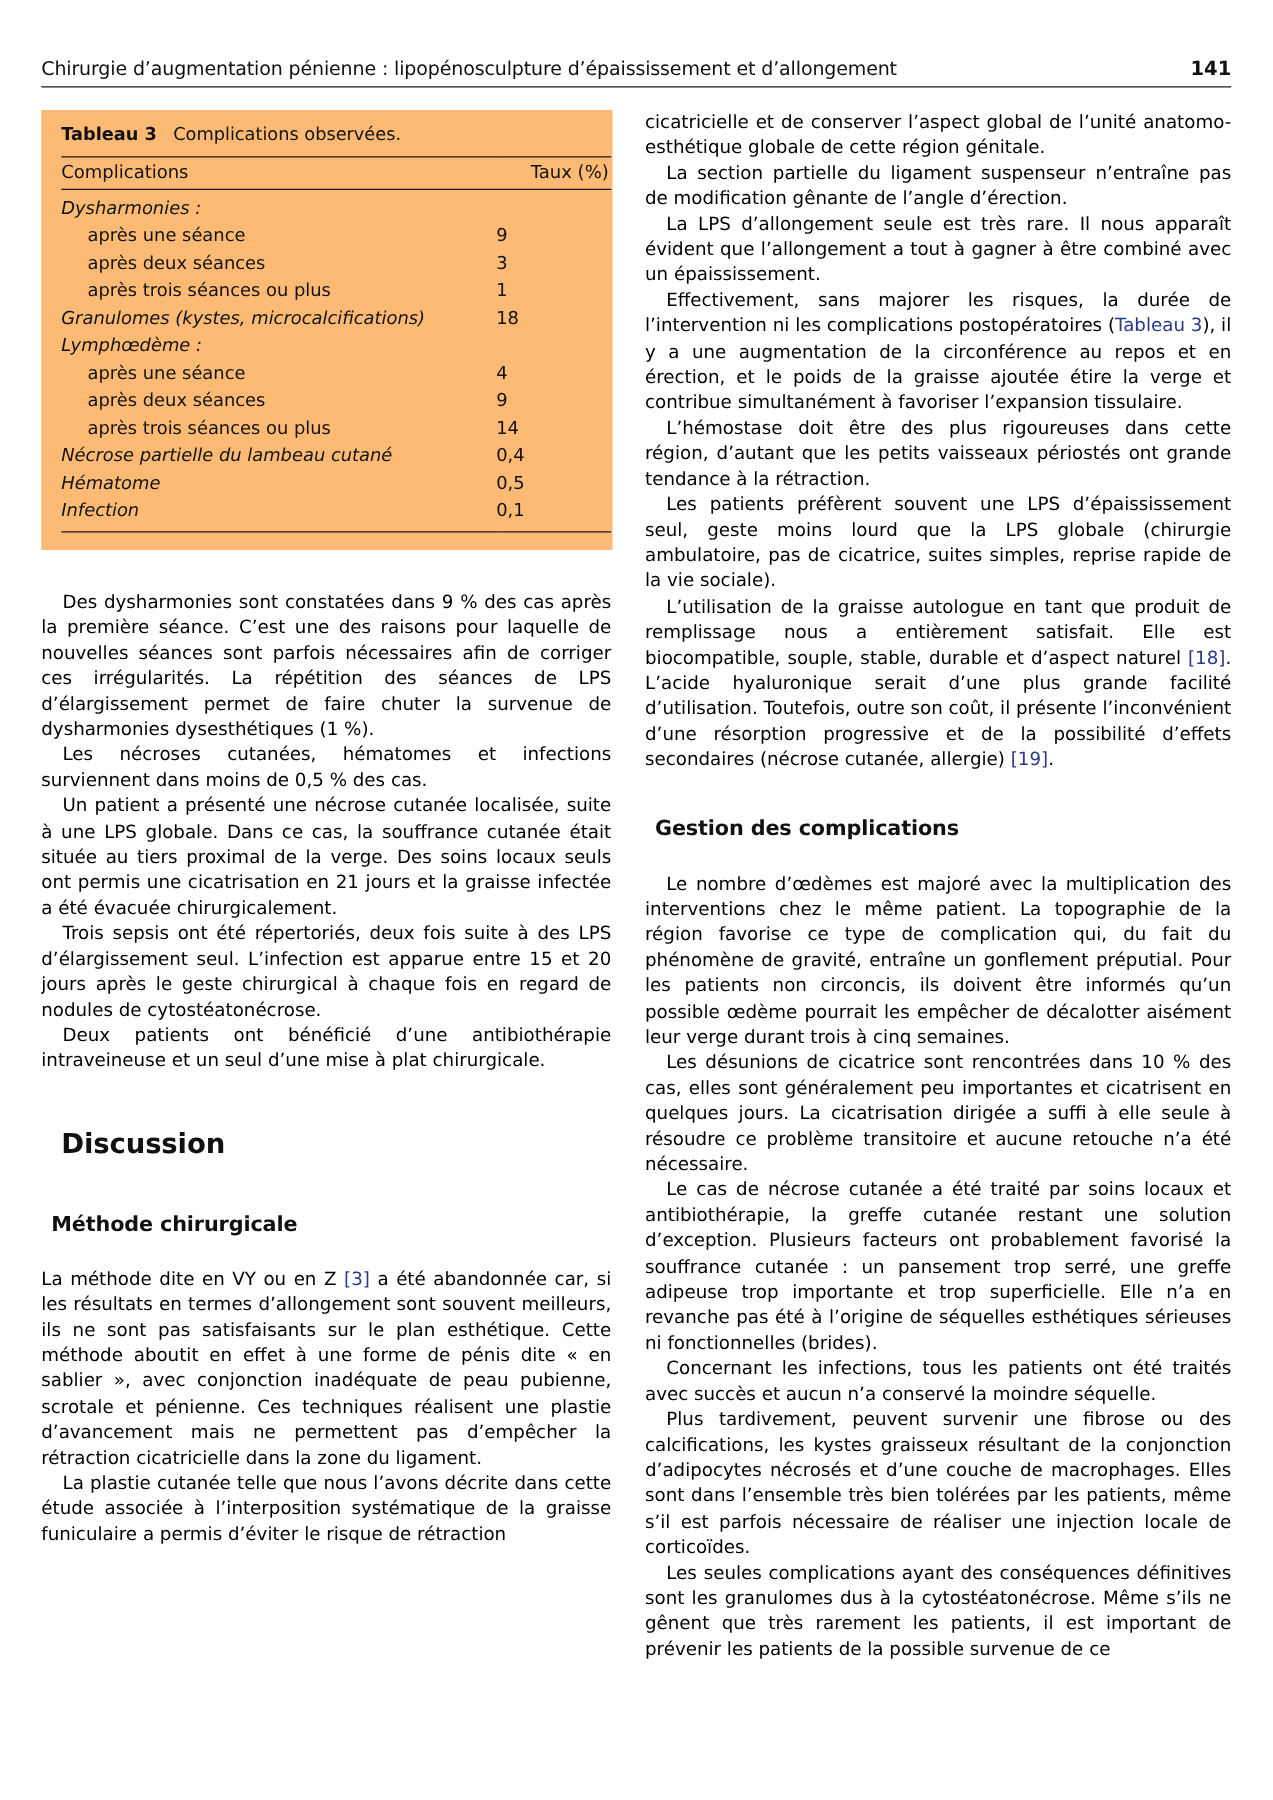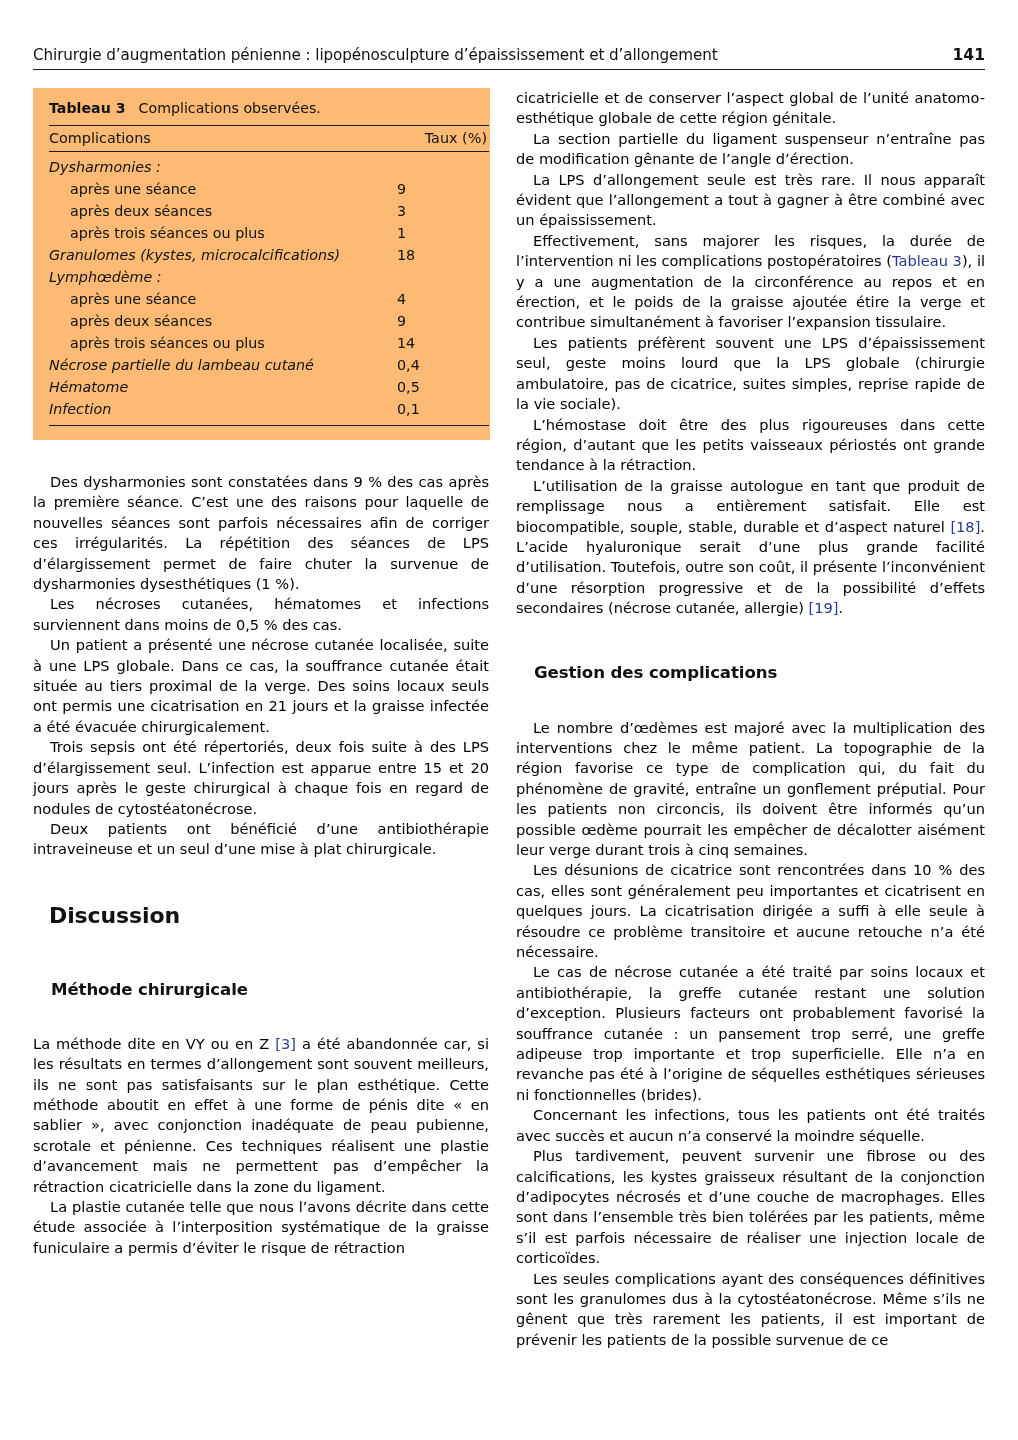--- a/index.html
+++ b/index.html
@@ -134,21 +134,21 @@
     font-size: 22px;
     font-weight: bold;
     margin: 16px;
     line-height: 26px;
     color: #111;
     letter-spacing: -0.1px;
   }
   h3.subsec {
     font-size: 16.6px;
     font-weight: bold;
-    margin: 18px;
+    margin: 8px;
     line-height: 20px;
     color: #111;
     letter-spacing: -0.1px;
   }
   .sp-before-h2 { height: 27px; }
   .sp-after-h2 { height: 17px; }
   .sp-after-h3 { height: 16px; }
   .sp-before-h3-right { height: 26px; }
   .sp-after-h3-right { height: 17px; }
 </style>
@@ -241,22 +241,22 @@
 
     <p class="para noindent"><span>La méthode dite en VY ou en Z </span><span class="ref">[3]</span><span> a été abandonnée car, si les résultats en termes d’allongement sont souvent meilleurs, ils ne sont pas satisfaisants sur le plan esthétique. Cette méthode aboutit en effet à une forme de pénis dite « en sablier », avec conjonction inadéquate de peau pubienne, scrotale et pénienne. Ces techniques réalisent une plastie d’avancement mais ne permettent pas d’empêcher la rétraction cicatricielle dans la zone du ligament.</span></p>
     <p class="para">La plastie cutanée telle que nous l’avons décrite dans cette étude associée à l’interposition systématique de la graisse funiculaire a permis d’éviter le risque de rétraction</p>
   </div>
 
   <div class="col col-right">
     <p class="para noindent">cicatricielle et de conserver l’aspect global de l’unité anatomo-esthétique globale de cette région génitale.</p>
     <p class="para">La section partielle du ligament suspenseur n’entraîne pas de modification gênante de l’angle d’érection.</p>
     <p class="para">La LPS d’allongement seule est très rare. Il nous apparaît évident que l’allongement a tout à gagner à être combiné avec un épaississement.</p>
     <p class="para"><span>Effectivement, sans majorer les risques, la durée de l’intervention ni les complications postopératoires (</span><span class="ref">Tableau 3</span><span>), il y a une augmentation de la circonférence au repos et en érection, et le poids de la graisse ajoutée étire la verge et contribue simultanément à favoriser l’expansion tissulaire.</span></p>
+    <p class="para">L’hémostase doit être des plus rigoureuses dans cette région, d’autant que les petits vaisseaux périostés ont grande tendance à la rétraction.</p>
     <p class="para">Les patients préfèrent souvent une LPS d’épaississement seul, geste moins lourd que la LPS globale (chirurgie ambulatoire, pas de cicatrice, suites simples, reprise rapide de la vie sociale).</p>
-    <p class="para">L’hémostase doit être des plus rigoureuses dans cette région, d’autant que les petits vaisseaux périostés ont grande tendance à la rétraction.</p>
     <p class="para"><span>L’utilisation de la graisse autologue en tant que produit de remplissage nous a entièrement satisfait. Elle est biocompatible, souple, stable, durable et d’aspect naturel </span><span class="ref">[18]</span><span>. L’acide hyaluronique serait d’une plus grande facilité d’utilisation. Toutefois, outre son coût, il présente l’inconvénient d’une résorption progressive et de la possibilité d’effets secondaires (nécrose cutanée, allergie) </span><span class="ref">[19]</span><span>.</span></p>
 
     <div class="sp-before-h3-right"></div>
     <h3 class="subsec">Gestion des complications</h3>
     <div class="sp-after-h3-right"></div>
 
     <p class="para">Le nombre d’œdèmes est majoré avec la multiplication des interventions chez le même patient. La topographie de la région favorise ce type de complication qui, du fait du phénomène de gravité, entraîne un gonflement préputial. Pour les patients non circoncis, ils doivent être informés qu’un possible œdème pourrait les empêcher de décalotter aisément leur verge durant trois à cinq semaines.</p>
     <p class="para">Les désunions de cicatrice sont rencontrées dans 10 % des cas, elles sont généralement peu importantes et cicatrisent en quelques jours. La cicatrisation dirigée a suffi à elle seule à résoudre ce problème transitoire et aucune retouche n’a été nécessaire.</p>
     <p class="para">Le cas de nécrose cutanée a été traité par soins locaux et antibiothérapie, la greffe cutanée restant une solution d’exception. Plusieurs facteurs ont probablement favorisé la souffrance cutanée : un pansement trop serré, une greffe adipeuse trop importante et trop superficielle. Elle n’a en revanche pas été à l’origine de séquelles esthétiques sérieuses ni fonctionnelles (brides).</p>
     <p class="para">Concernant les infections, tous les patients ont été traités avec succès et aucun n’a conservé la moindre séquelle.</p>

